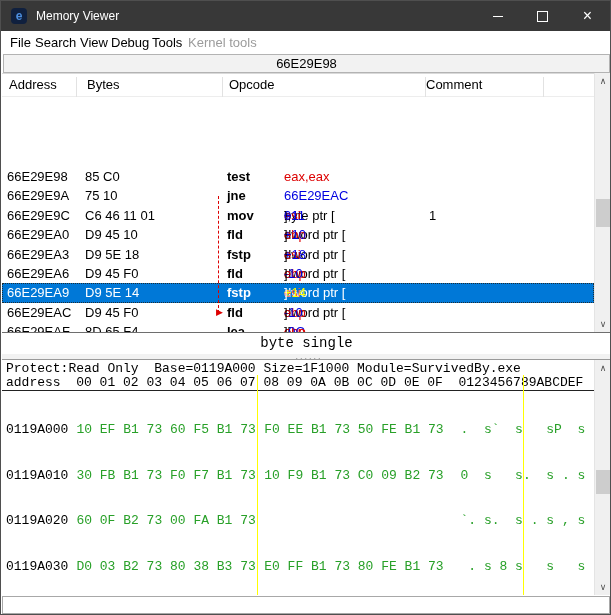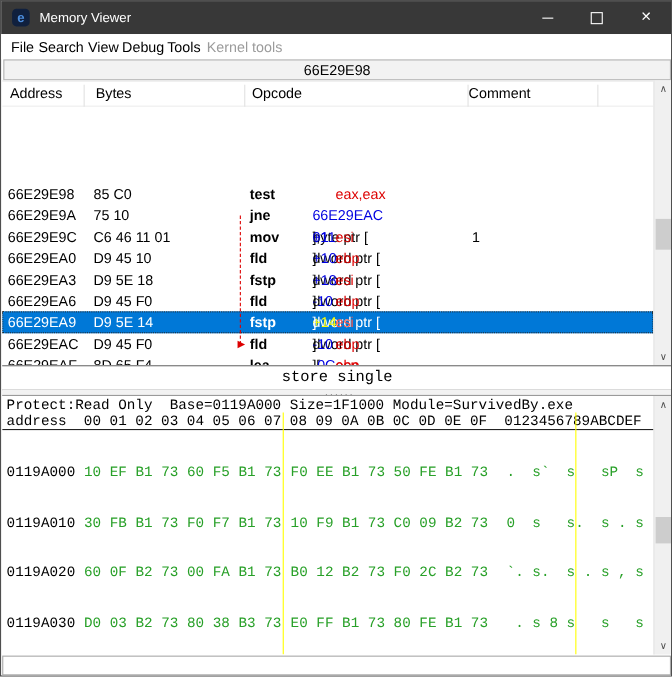--- a/index.html
+++ b/index.html
@@ -30,21 +30,21 @@
   .dheader{position:absolute;left:0;top:0;width:100%;height:22px;background:#fff;border-top:1px solid #d9d9d9;border-bottom:1px solid #ededed;}
   .dheader span{position:absolute;top:3px;}
   .col-sep{position:absolute;top:1px;width:1px;height:20px;background:#e2e2e2;}
   .drow{position:absolute;left:0;width:100%;height:19.4px;line-height:19.4px;}
   .drow span{position:absolute;top:0;white-space:pre;}
   .d-addr{left:5px;}
   .d-bytes{left:83px;}
   .d-mn{left:225px;font-weight:bold;}
   .d-ops{left:282px;}
   .d-comment{left:427px;}
-  .c-red{color:#dd0000;margin-left:21px;}
+  .c-red{color:#dd0000;}
   .c-blue{color:#0000e0;}
   .c-yellow{color:#ffff00;}
   .drow.sel{background:#0078d7;color:#fff;outline:1px dotted rgba(40,20,0,.75);outline-offset:-1px;}
   .drow.sel .c-red{color:#ff5544;}
   .jump-line{position:absolute;left:216px;top:123px;height:117px;width:0;border-left:1px dashed #dd0000;}
   .jump-arrow{position:absolute;left:214px;top:0;color:#dd0000;font-size:9px;}
   
   .vscroll{position:absolute;width:16px;background:#f0f0f0;border-left:1px solid #e4e4e4;}
   .vs-arrow{position:absolute;left:0;width:16px;height:16px;color:#505050;font-size:9px;line-height:16px;text-align:center;}
   .vs-thumb{position:absolute;left:1px;width:14px;background:#cdcdcd;}
@@ -175,34 +175,34 @@
 
     <div class="jump-line"></div>
   </div>
 
   <div class="vscroll" style="left:593px;top:72px;height:259px;">
     <div class="vs-arrow" style="top:0">∧</div>
     <div class="vs-thumb" style="top:126px;height:28px;"></div>
     <div class="vs-arrow" style="bottom:0">∨</div>
   </div>
 
-  <div class="storebar">store single</div>
+  <div class="storebar">byte single</div>
   <div class="splitter">
     <div class="grip">......</div>
   </div>
 
   <div class="hex">
     <div class="hex-info">Protect:Read Only  Base=0119A000 Size=1F1000 Module=SurvivedBy.exe</div>
     <div class="hex-head">
       <span class="hline"><span>address</span>  <span>00 01 02 03 04 05 06 07</span> <span>08 09 0A 0B 0C 0D 0E 0F</span>  <span>0123456789ABCDEF</span></span>
     </div>
     <div class="hexrows">
       <div class="hrow"><span class="h-addr">0119A000</span><span class="h-b1">10 EF B1 73 60 F5 B1 73</span><span class="h-b2">F0 EE B1 73 50 FE B1 73</span><span class="h-ascii">.  s`  s   sP  s</span></div>
       <div class="hrow"><span class="h-addr">0119A010</span><span class="h-b1">30 FB B1 73 F0 F7 B1 73</span><span class="h-b2">10 F9 B1 73 C0 09 B2 73</span><span class="h-ascii">0  s   s.  s . s</span></div>
-      <div class="hrow"><span class="h-addr">0119A020</span><span class="h-b1">60 0F B2 73 00 FA B1 73</span><span class="h-b2">B0 12 B2 73 F0 2C B2 73</span><span class="h-ascii">`. s.  s . s , s</span></div>
+      <div class="hrow"><span class="h-addr">0119A020</span><span class="h-b1">60 0F B2 73 00 FA B1 73</span><span class="h-ascii">`. s.  s . s , s</span></div>
       <div class="hrow"><span class="h-addr">0119A030</span><span class="h-b1">D0 03 B2 73 80 38 B3 73</span><span class="h-b2">E0 FF B1 73 80 FE B1 73</span><span class="h-ascii"> . s 8 s   s   s</span></div>
       
       
       
       
       
       
       
       
       

